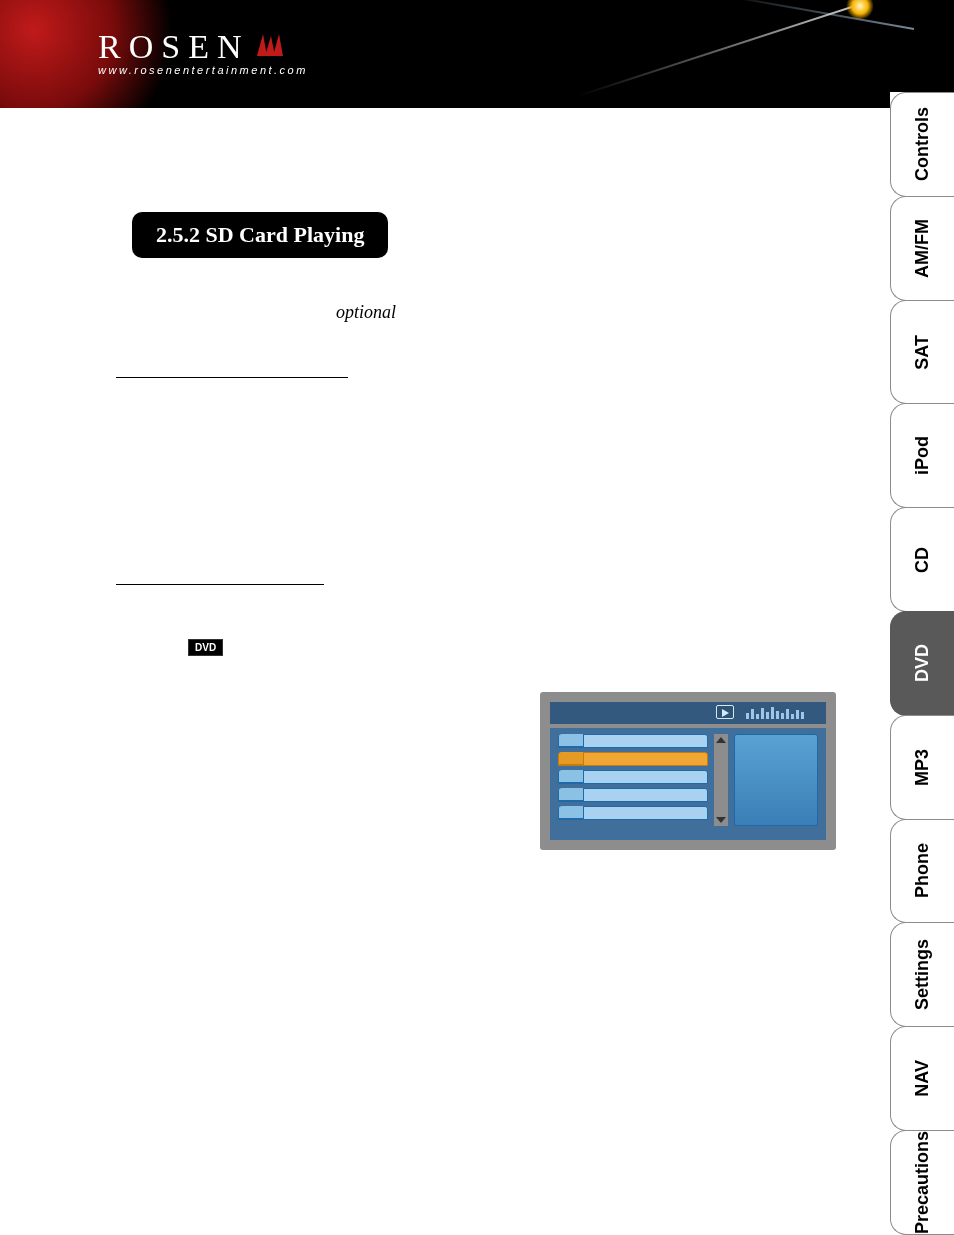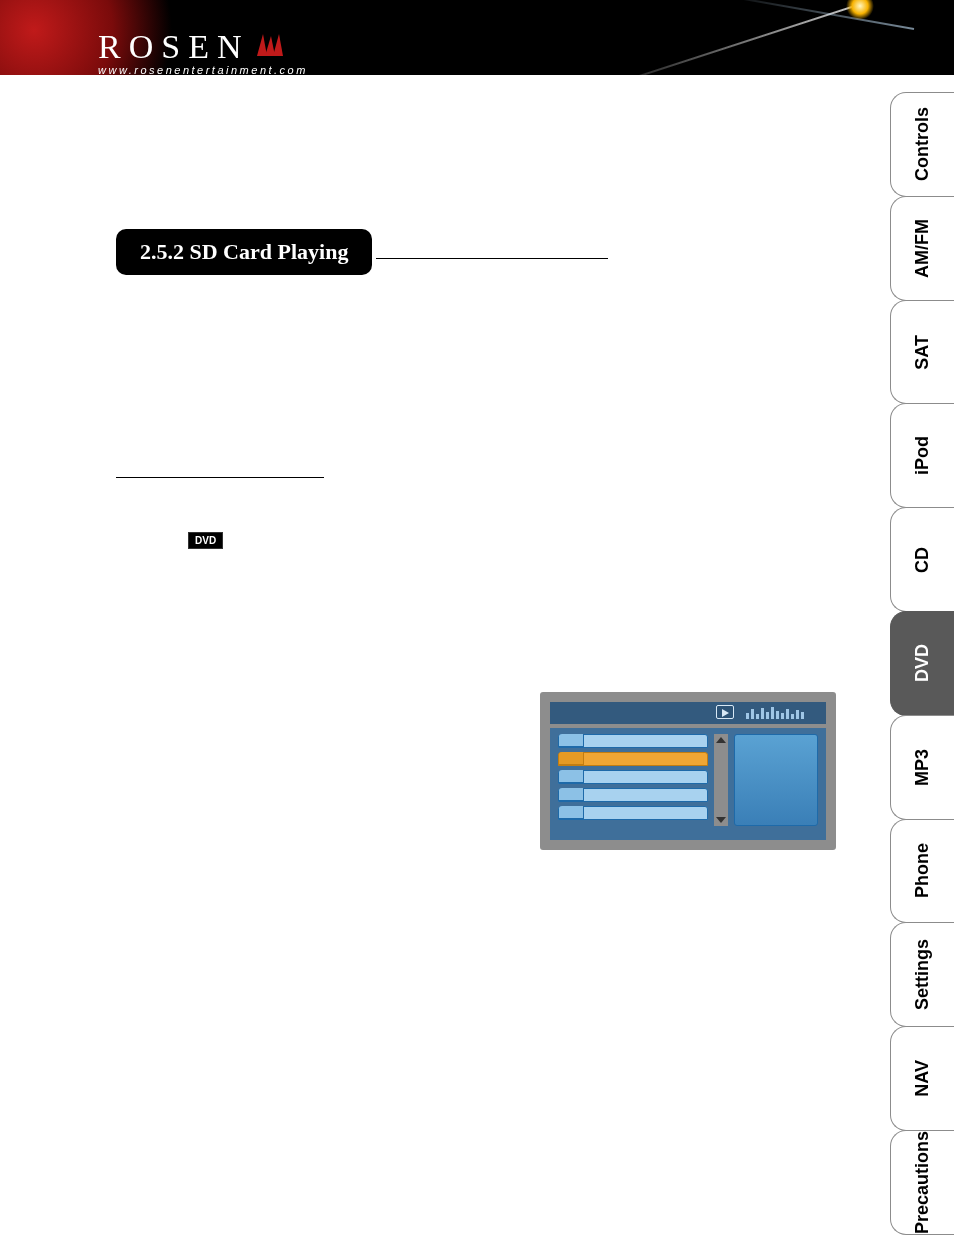--- a/index.html
+++ b/index.html
@@ -8,21 +8,21 @@
     height: 1235px;
     background: #ffffff;
     font-family: Georgia, "Times New Roman", serif;
     position: relative;
     overflow: hidden;
   }
 
   
   .header {
     width: 100%;
-    height: 75px;
+    height: 108px;
     background: #000;
     position: relative;
     overflow: hidden;
   }
   .glow-red {
     position: absolute;
     left: -70px; top: -50px;
     width: 260px; height: 200px;
     background: radial-gradient(circle at 40% 40%, #c01a1a 0%, #7a0b0b 40%, #000 70%);
   }
@@ -132,20 +132,21 @@
   }
   .section-pill {
     display: inline-block;
     background: #000;
     color: #fff;
     font-family: "Times New Roman", Georgia, serif;
     font-weight: bold;
     font-size: 22px;
     padding: 10px 24px;
     border-radius: 10px;
+    margin-left: 16px;
   }
   .optional {
     font-style: italic;
     font-size: 18px;
     margin: 44px 0 8px 220px;
   }
   .subhead {
     font-size: 18px;
     display: inline-block;
     margin-top: 44px;
@@ -309,20 +310,21 @@
     <span class="tab-label">Precautions</span>
   </div>
 </div>
 
 <div class="page">
 
   <div class="section-pill">
     <span>2.5.2 SD Card Playing</span>
   </div>
 
+  <div class="optional">optional</div>
 
   <div class="subhead" style="width:232px;">
     <span></span>
   </div>
   <br>
 
   <div class="subhead second" style="width:208px;">
     <span></span>
   </div>
   <br>

